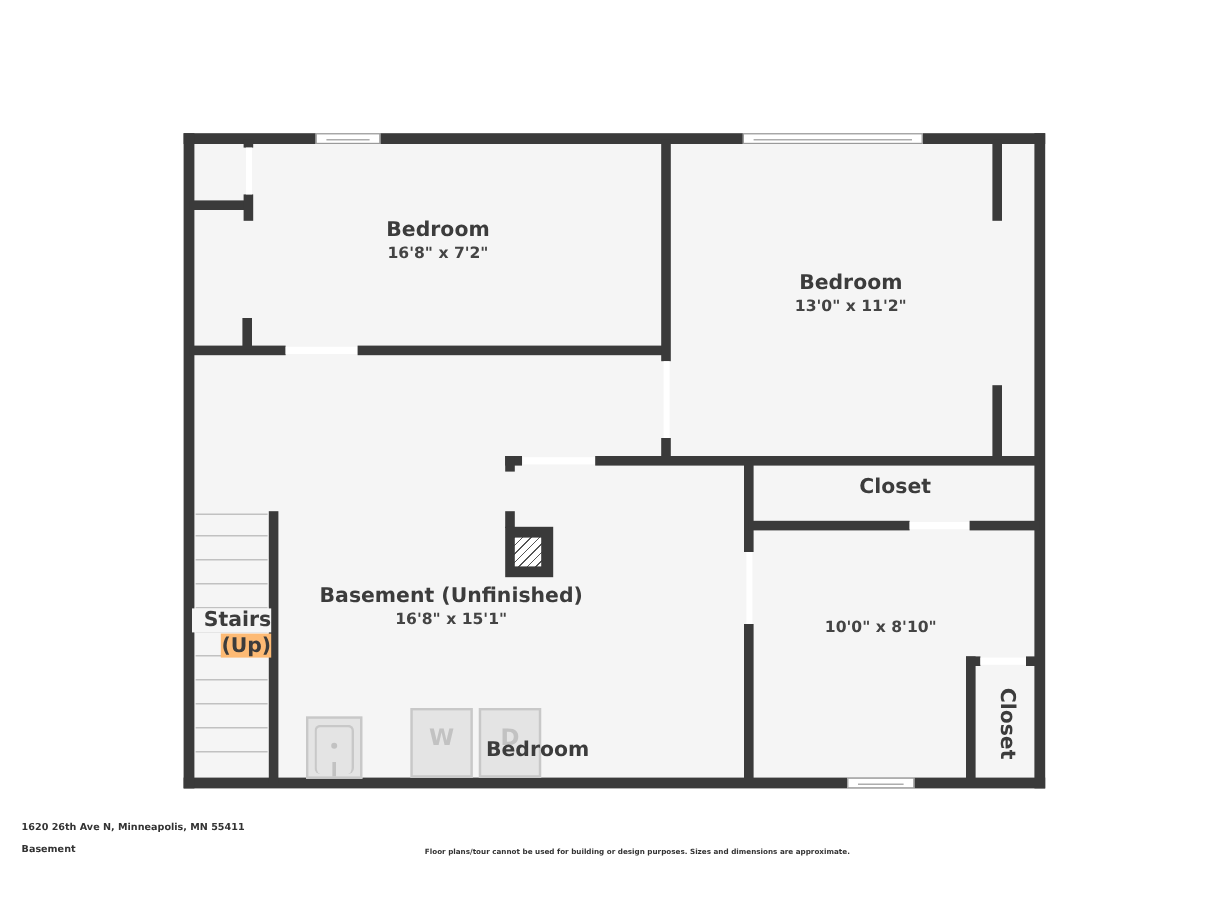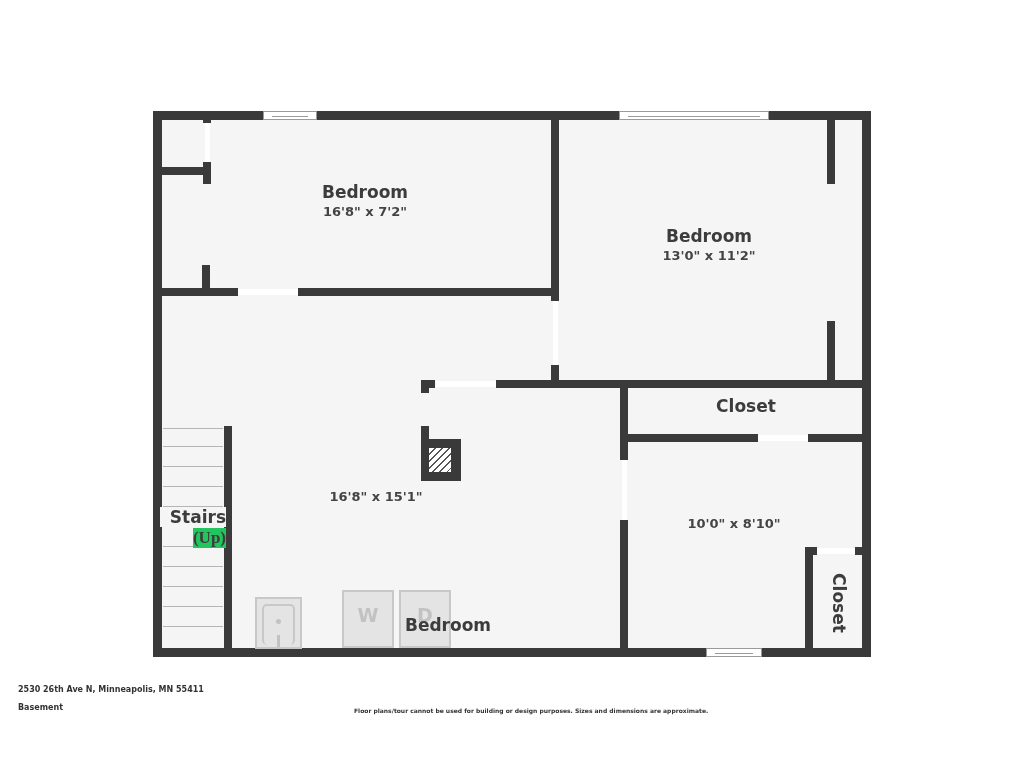--- a/index.html
+++ b/index.html
@@ -107,35 +107,36 @@
     <div class="room-name">Bedroom</div>
     <div class="room-dim" style="margin-top:2px;">16'8" x 7'2"</div>
   </div>
 
   <div class="label" style="left:609px; top:226px; width:200px;">
     <div class="room-name">Bedroom</div>
     <div class="room-dim" style="margin-top:2px;">13'0" x 11'2"</div>
   </div>
 
   <div class="label" style="left:246px; top:487px; width:260px;">
+    <div class="room-name">Basement (Unfinished)</div>
     <div class="room-dim" style="margin-top:2px;">16'8" x 15'1"</div>
   </div>
 
   <div class="label" style="left:619px; top:514px; width:230px;">
     <div class="room-dim" style="margin-top:2px;">10'0" x 8'10"</div>
   </div>
 
   <div class="label room-name" style="left:696px; top:396px; width:100px;">Closet</div>
 
   <div class="label room-name" style="left:789px; top:593px; width:100px; transform:rotate(90deg); transform-origin:center center;">Closet</div>
 
   <div class="label room-name" style="left:160px; top:507px; width:66px; background:transparent;text-align:right;">
     <div style="background:#f5f5f5;">Stairs</div>
-    <div style="background:#22c55e; display:inline-block; margin-top:1px;font-family:Liberation Serif, serif;">(Up)</div>
+    <div style="background:#fdba74; display:inline-block; margin-top:1px;">(Up)</div>
   </div>
 
   <div class="label room-name" style="left:398px; top:615px; width:100px;">Bedroom</div>
 
 </div>
 
-<div class="footer" style="left:18px; top:685px;">2530 26th Ave N, Minneapolis, MN 55411</div>
+<div class="footer" style="left:18px; top:685px;">1620 26th Ave N, Minneapolis, MN 55411</div>
 <div class="footer" style="left:18px; top:703px;">Basement</div>
 <div class="disclaimer">Floor plans/tour cannot be used for building or design purposes. Sizes and dimensions are approximate.</div>
 
 </body></html>

